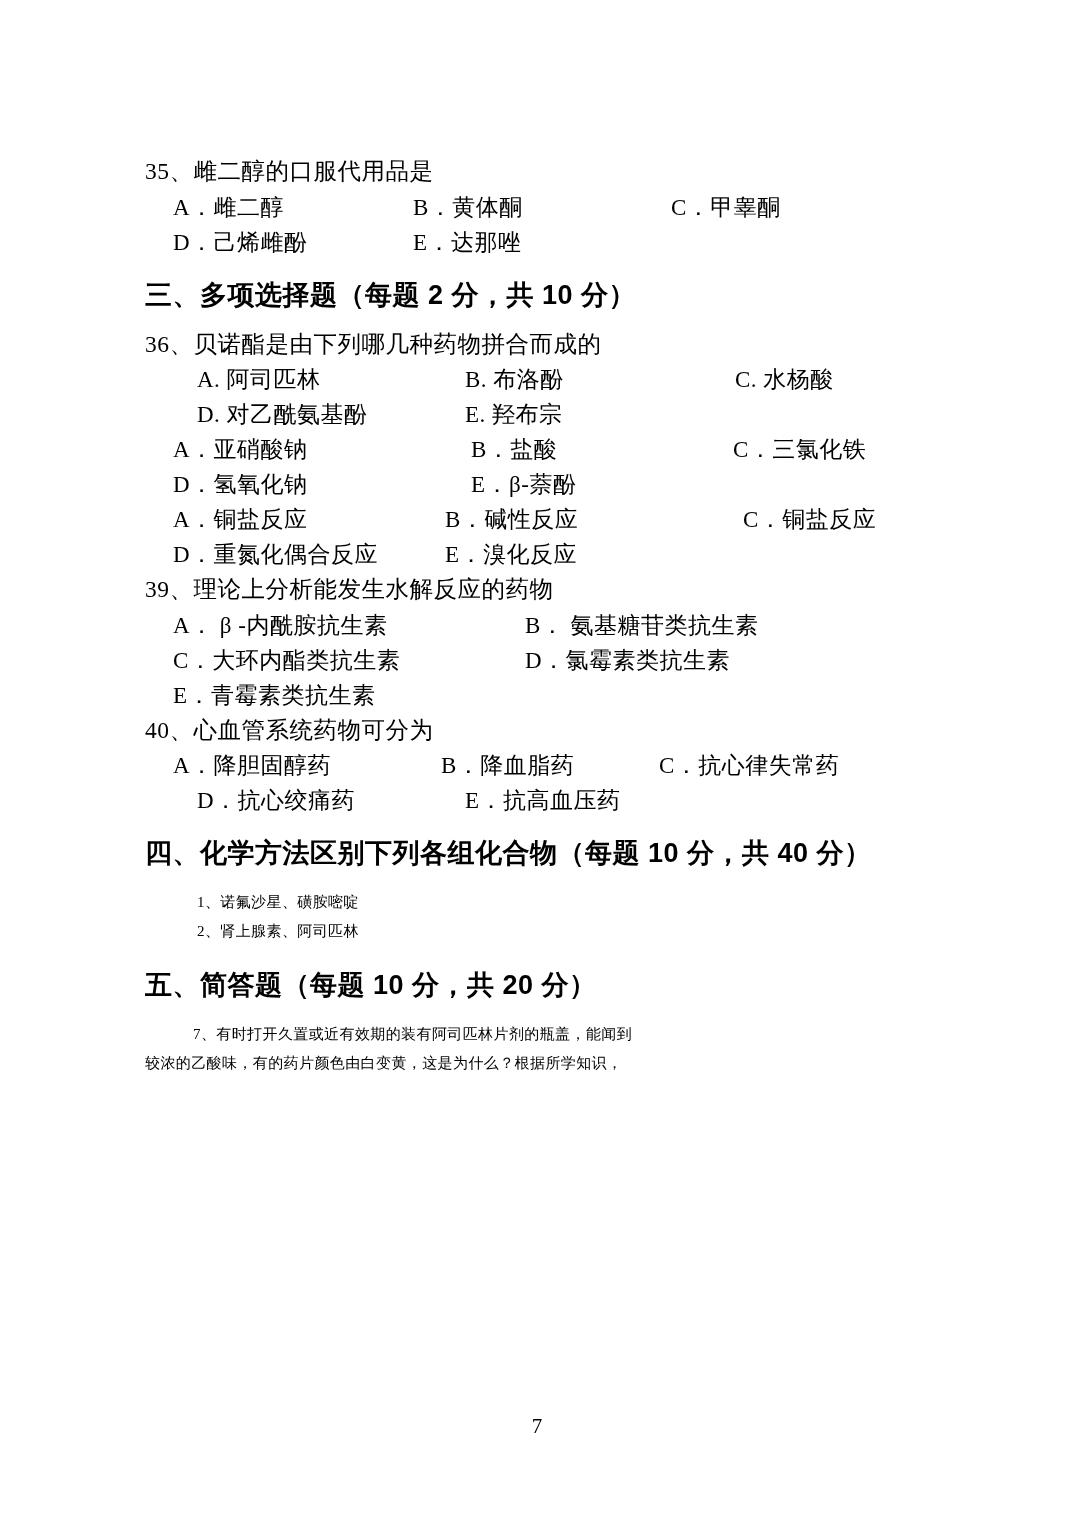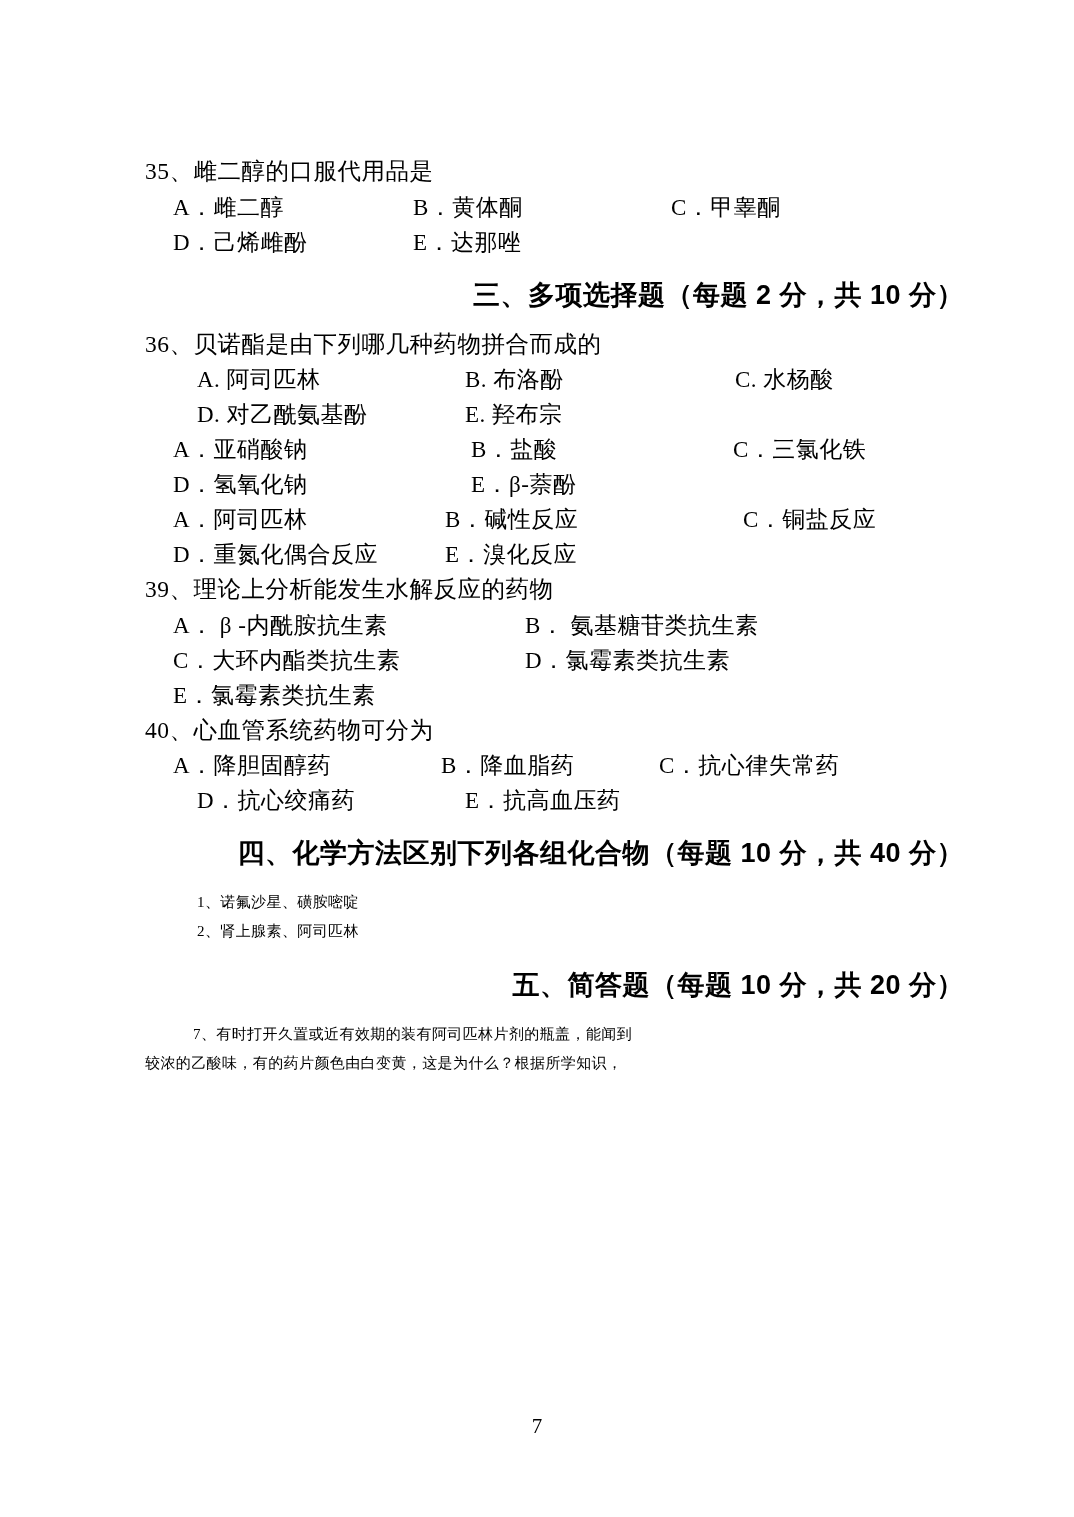--- a/index.html
+++ b/index.html
@@ -42,21 +42,20 @@
     white-space: nowrap;
   }
   .section-head {
     font-family: "Liberation Sans", "DejaVu Sans", sans-serif;
     font-weight: bold;
     font-size: 27px;
     line-height: 1.0;
     margin: 28px 0 24px 0;
     letter-spacing: 0.5px;
     white-space: nowrap;
-    text-align: right;
   }
   .para {
     font-size: 15px;
     line-height: 1.55;
     margin: 0 0 6px 0;
     letter-spacing: 0.4px;
   }
   .indent1 { padding-left: 28px; }
   .indent2 { padding-left: 52px; }
   .indent-para { text-indent: 48px; }
@@ -94,35 +93,35 @@
   </div>
 
   <div class="opts indent1">
     <span class="opt" style="width:298px">A．亚硝酸钠</span><span class="opt" style="width:262px">B．盐酸</span><span class="opt">C．三氯化铁</span>
   </div>
   <div class="opts indent1">
     <span class="opt" style="width:298px">D．氢氧化钠</span><span class="opt">E．β-萘酚</span>
   </div>
 
   <div class="opts indent1">
-    <span class="opt" style="width:272px">A．阿司匹林</span><span class="opt" style="width:298px">B．碱性反应</span><span class="opt">C．铜盐反应</span>
+    <span class="opt" style="width:272px">A．铜盐反应</span><span class="opt" style="width:298px">B．碱性反应</span><span class="opt">C．铜盐反应</span>
   </div>
   <div class="opts indent1">
     <span class="opt" style="width:272px">D．重氮化偶合反应</span><span class="opt">E．溴化反应</span>
   </div>
 
   <div class="q-stem">39、理论上分析能发生水解反应的药物</div>
   <div class="opts indent1">
     <span class="opt" style="width:352px">A． β -内酰胺抗生素</span><span class="opt">B． 氨基糖苷类抗生素</span>
   </div>
   <div class="opts indent1">
     <span class="opt" style="width:352px">C．大环内酯类抗生素</span><span class="opt">D．氯霉素类抗生素</span>
   </div>
   <div class="opts indent1">
-    <span class="opt">E．氯霉素类抗生素</span>
+    <span class="opt">E．青霉素类抗生素</span>
   </div>
 
   <div class="q-stem">40、心血管系统药物可分为</div>
   <div class="opts indent1">
     <span class="opt" style="width:268px">A．降胆固醇药</span><span class="opt" style="width:218px">B．降血脂药</span><span class="opt">C．抗心律失常药</span>
   </div>
   <div class="opts indent2">
     <span class="opt" style="width:268px">D．抗心绞痛药</span><span class="opt">E．抗高血压药</span>
   </div>
 

